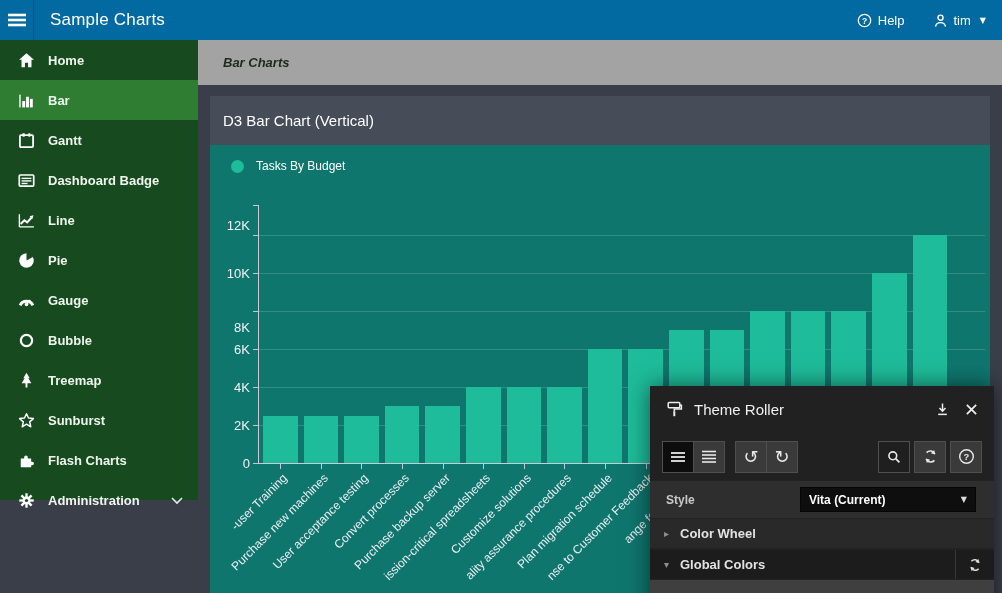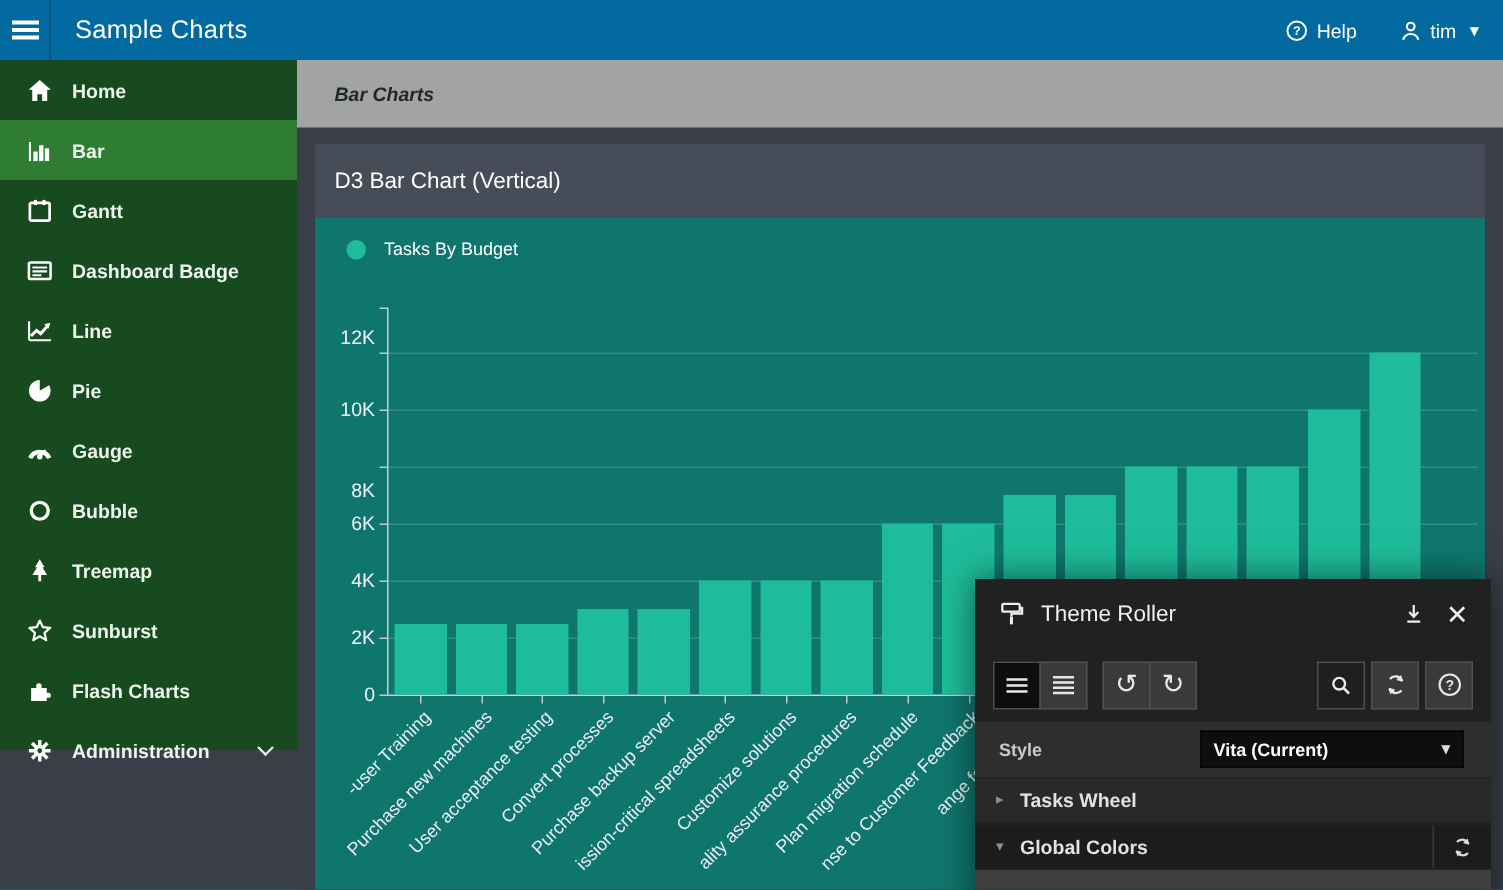--- a/index.html
+++ b/index.html
@@ -440,21 +440,21 @@
         <span class="tr-style-label">Style</span>
         <div class="tr-select">
           <span>Vita (Current)</span>
           <span class="caret-sm">▼</span>
         </div>
       </div>
 
       <div id="tr-sections" style="display:flex;flex-direction:column;">
           <div class="tr-acc-row collapsed">
             <span class="tr-acc-arrow">▸</span>
-            <span>Tasks Wheel</span>
+            <span>Color Wheel</span>
           </div>
           <div class="tr-acc-row expanded">
             <span class="tr-acc-arrow">▾</span>
             <span>Global Colors</span>
             <span class="tr-acc-action">
               <span>
                 <svg width="16" height="16" viewBox="0 0 18 18">
                   <path d="M13.6 6.3 A5.2 5.2 0 0 0 4.9 4.9" fill="none" stroke="#ddd" stroke-width="1.7"></path>
                   <path d="M12.9 2.2 L13.8 6.9 L9.4 5.6 Z" fill="#ddd"></path>
                   <path d="M4.4 11.7 A5.2 5.2 0 0 0 13.1 13.1" fill="none" stroke="#ddd" stroke-width="1.7"></path>

